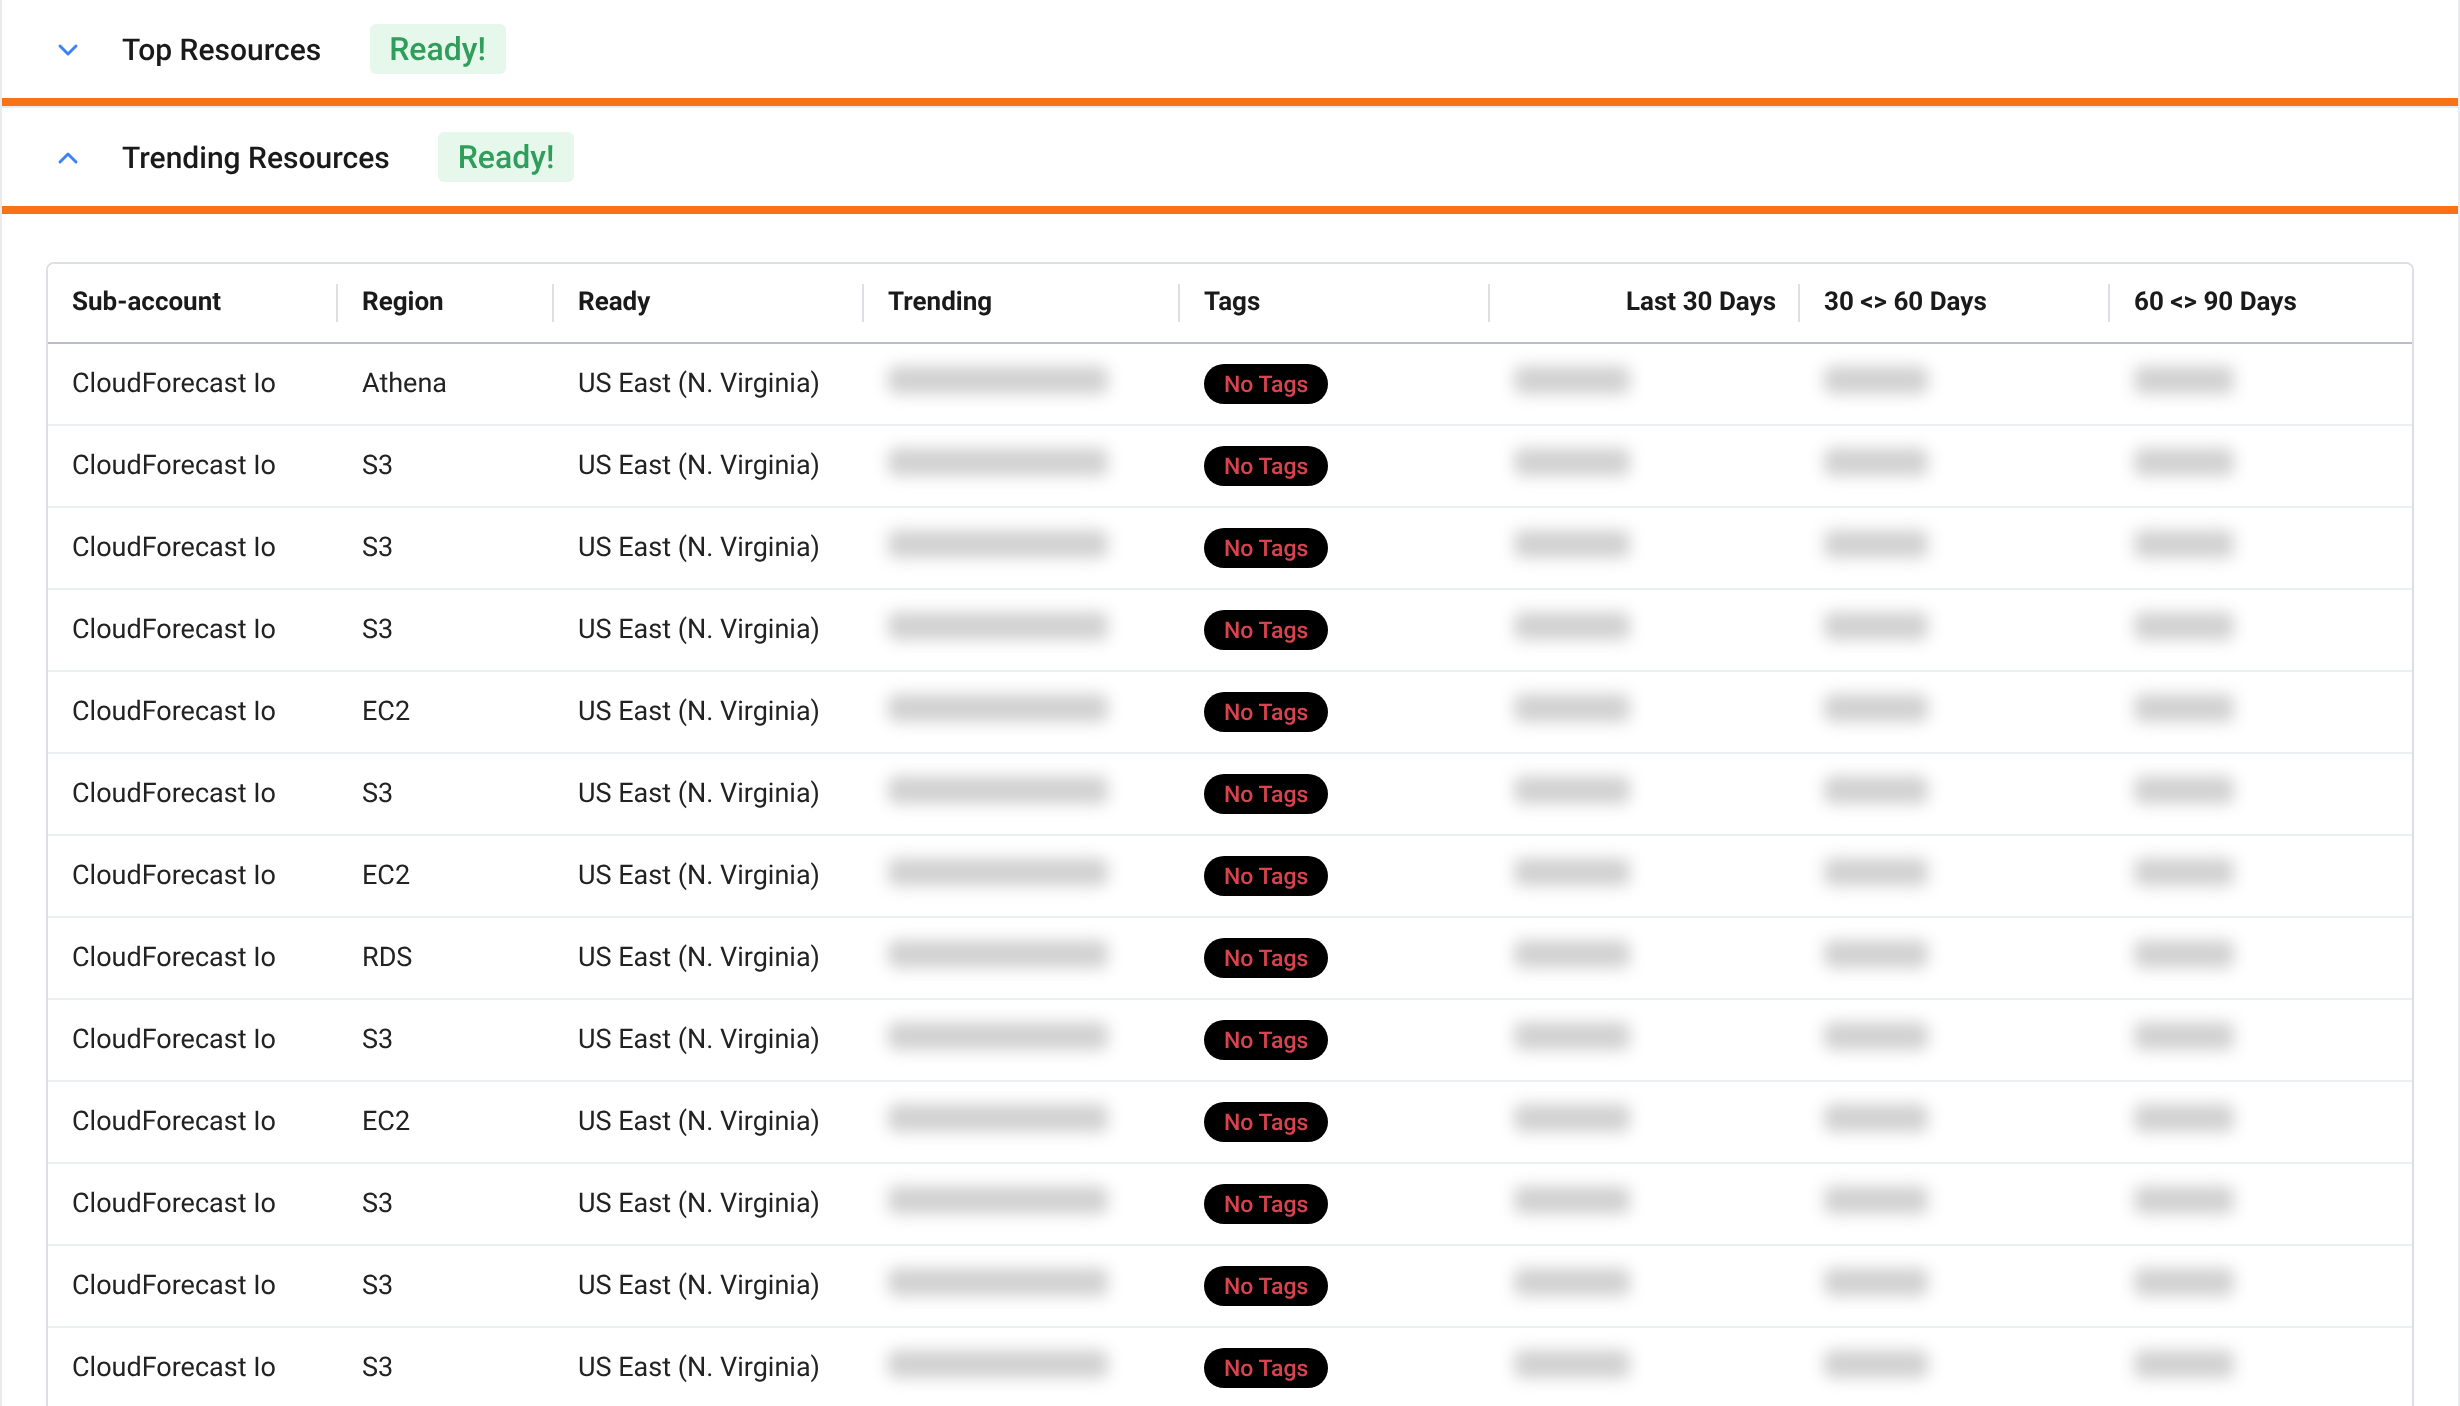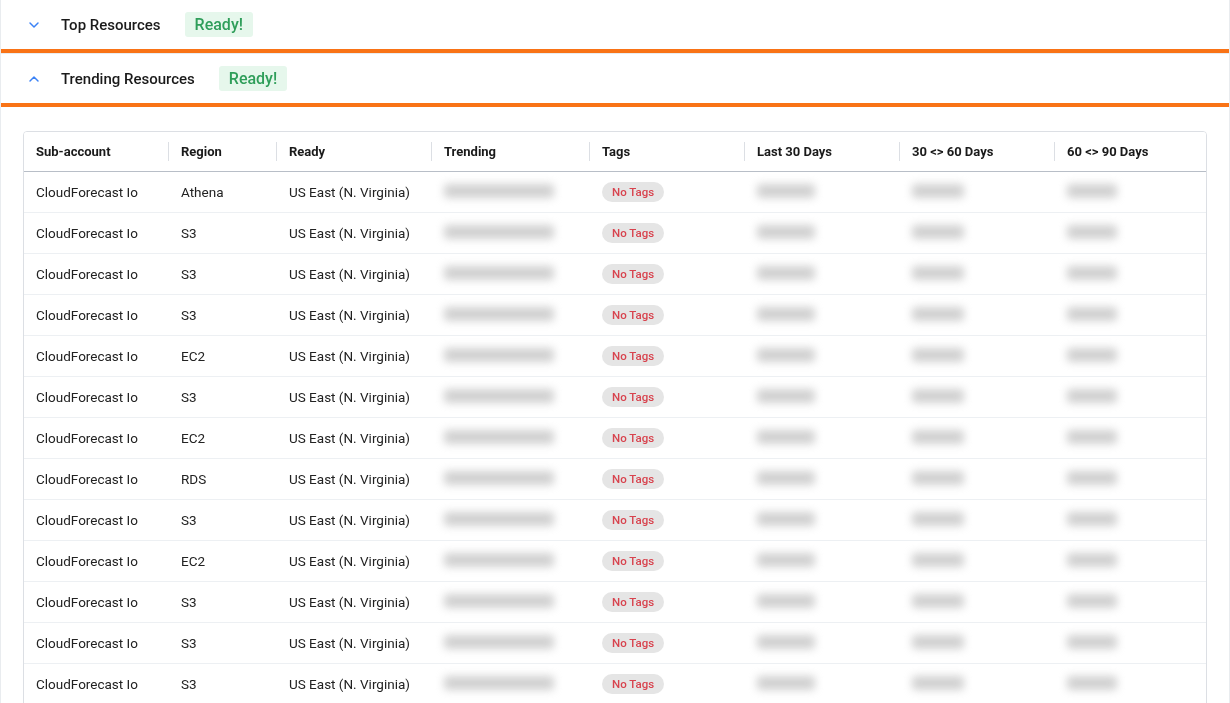--- a/index.html
+++ b/index.html
@@ -88,38 +88,38 @@
     border-bottom: 1px solid #edf0f3;
     white-space: nowrap;
     overflow: hidden;
   }
   tbody tr:last-child td { border-bottom: none; }
   .col-subaccount { width: 145px; }
   .col-product    { width: 108px; }
   .col-region     { width: 155px; }
   .col-resource   { width: 158px; }
   .col-tags       { width: 155px; }
-  .col-last30     { width: 155px; }
+  .col-last30     { width: 155px; text-align: right; }
   .col-3060       { width: 155px; }
   .col-6090       { width: auto; }
   .blurred {
     display: inline-block;
     height: 14px;
     border-radius: 4px;
     background: #b8b8b8;
     filter: blur(4px);
     opacity: 0.65;
   }
   .blurred.res { width: 110px; }
   .blurred.amt1 { width: 58px; }
   .blurred.amt2 { width: 52px; }
   .blurred.amt3 { width: 50px; }
   .tag-pill {
     display: inline-block;
-    background: #e5e5e5;
+    background: #000000;
     color: #d8434e;
     font-size: 11.5px;
     font-weight: 500;
     padding: 3px 10px;
     border-radius: 10px;
   }
 </style>
 </head>
 <body>
 

